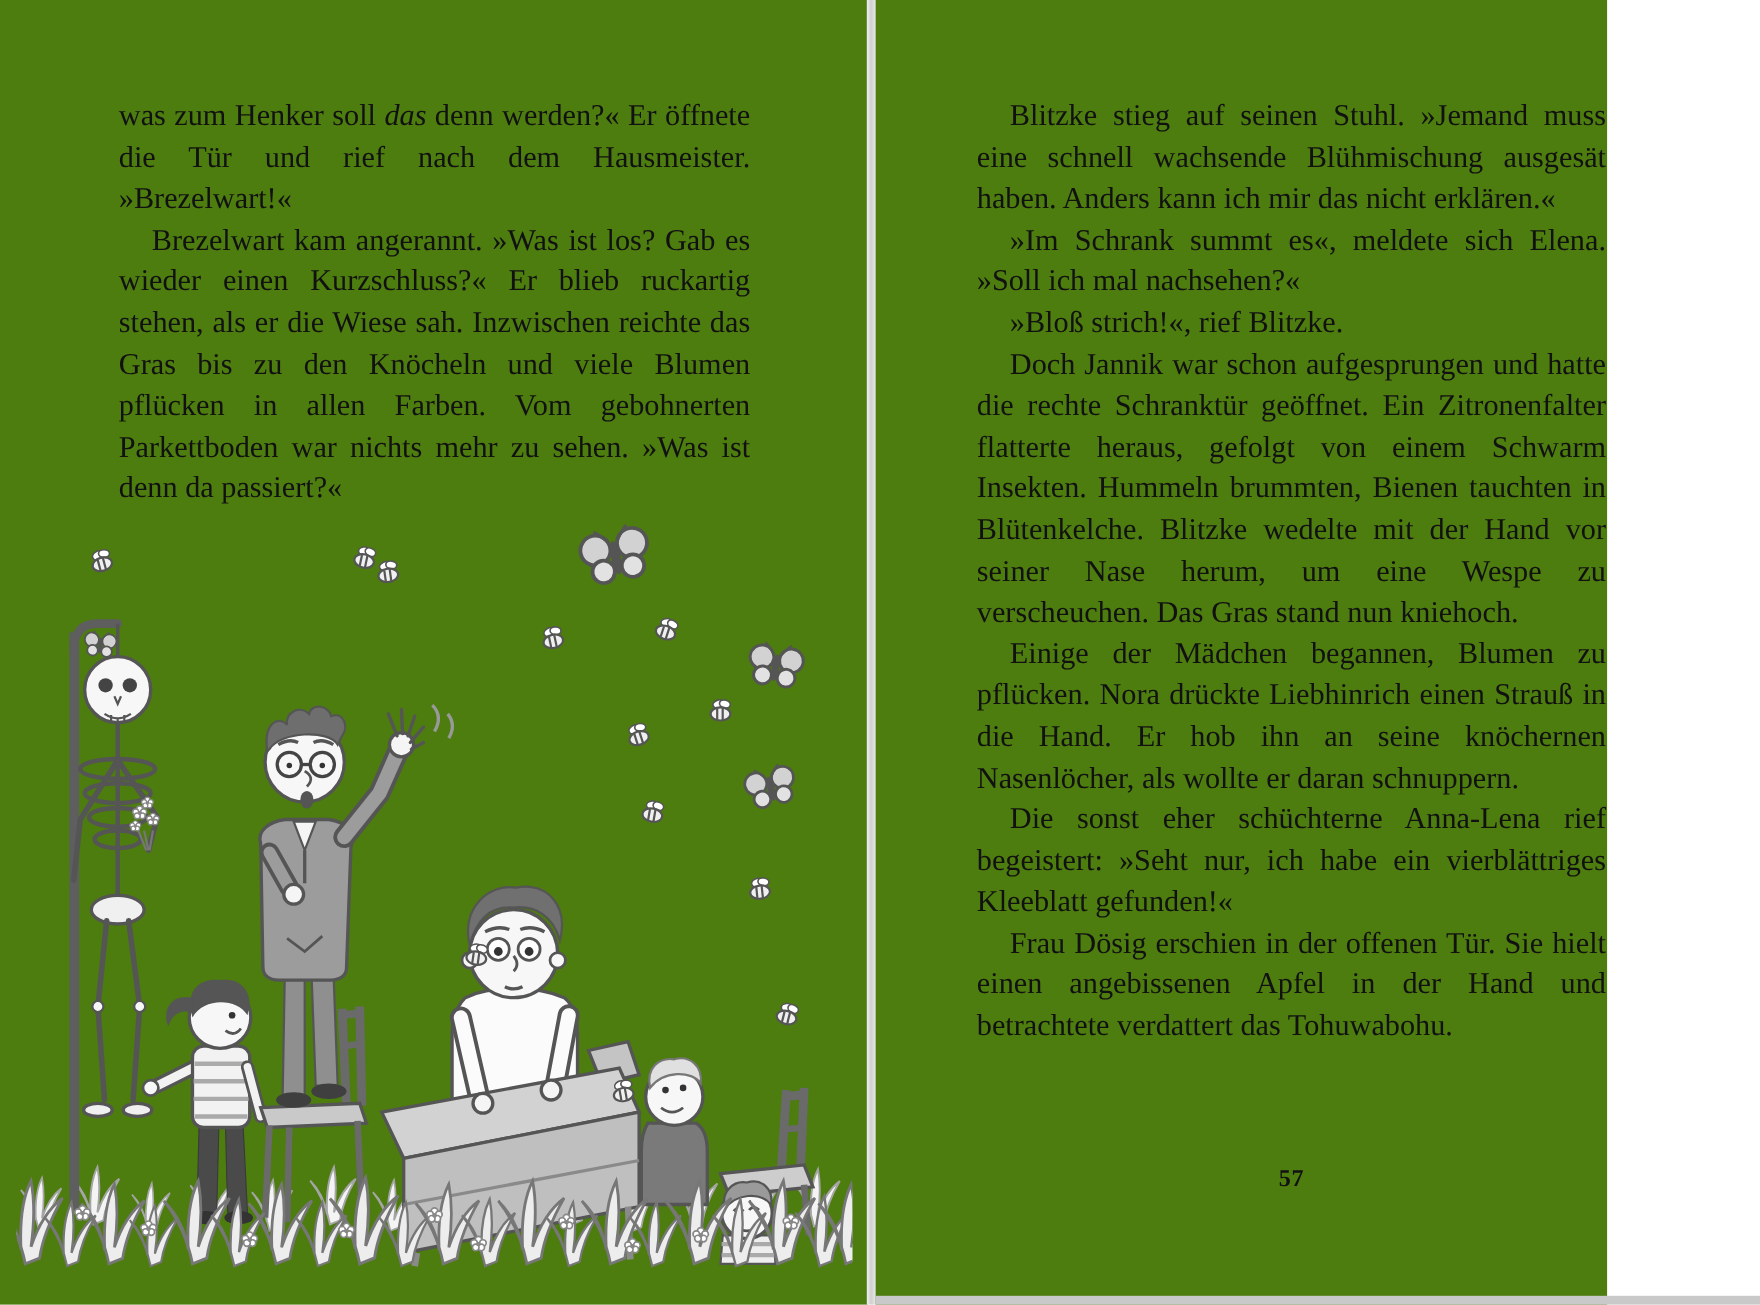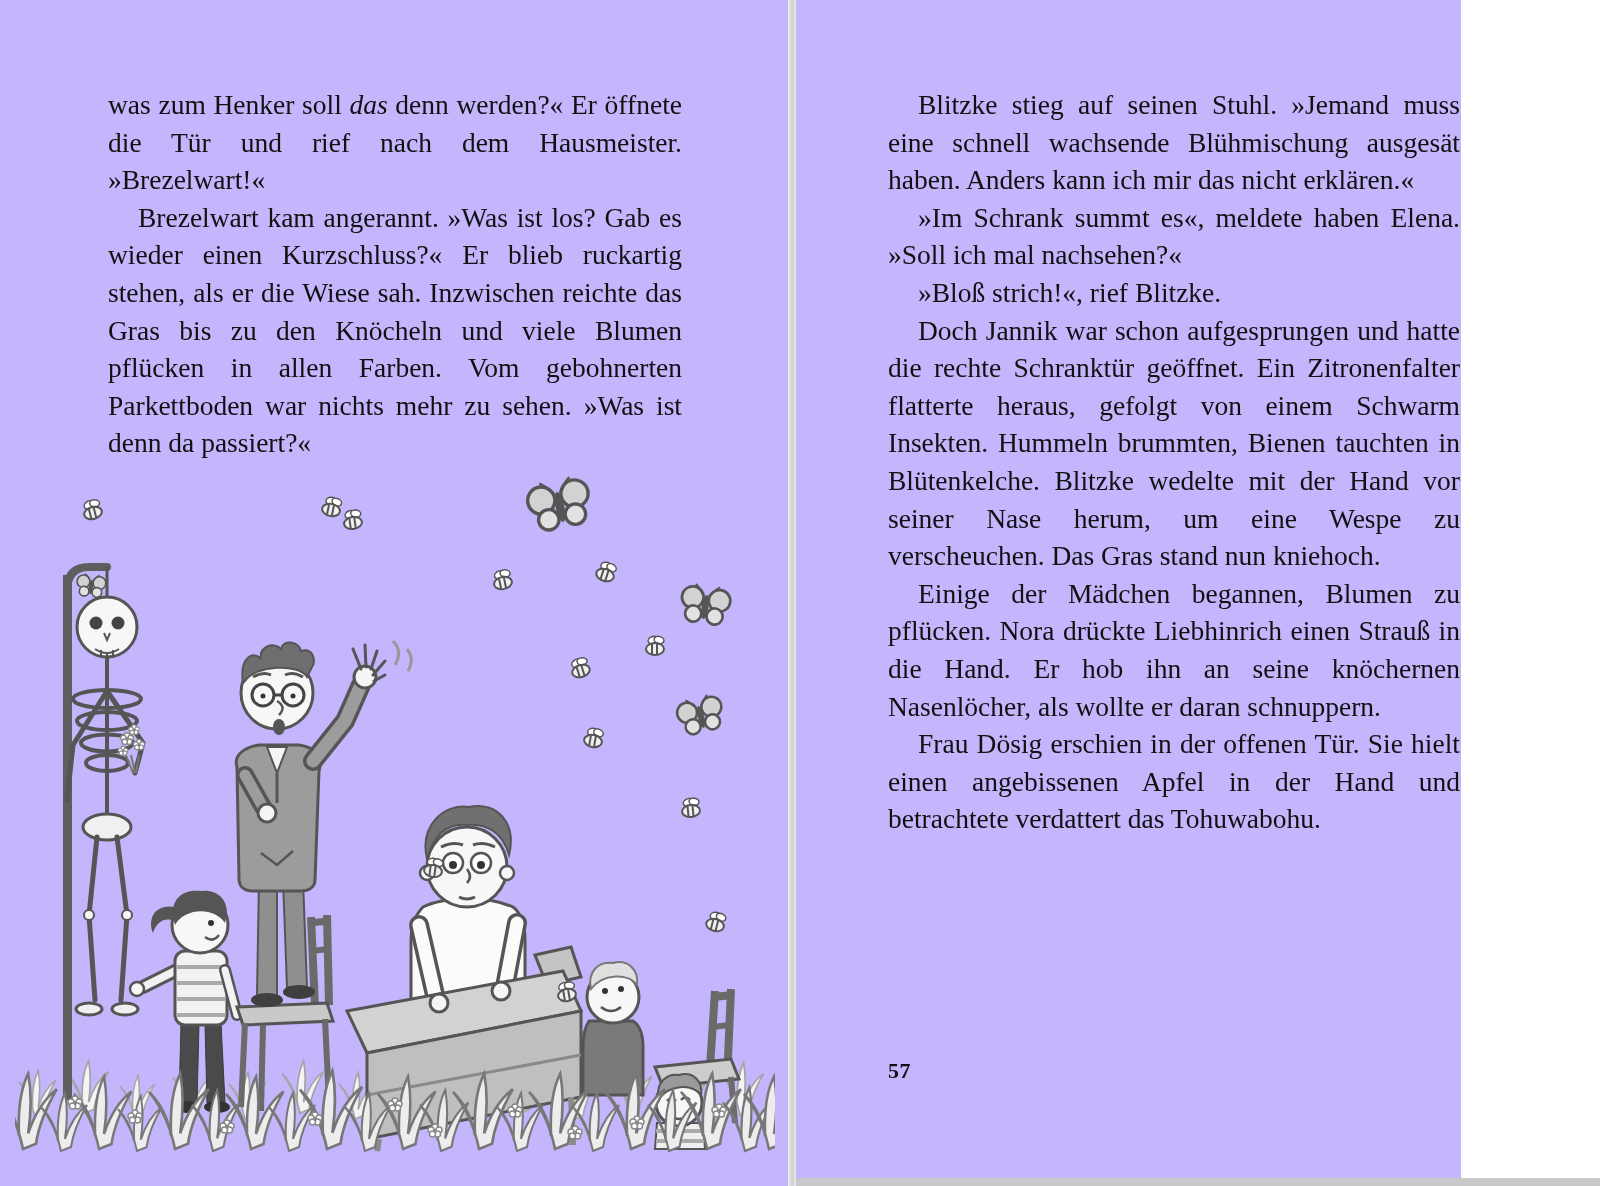--- a/index.html
+++ b/index.html
@@ -2,21 +2,21 @@
 <html><head>
 <meta charset="utf-8">
 <style>
   html,body{margin:0;padding:0;}
   body{
     width:1600px;height:1186px;position:relative;overflow:hidden;
     background:#ffffff;
     font-family:"Liberation Serif", serif;
     color:#111111;
   }
-  .page{position:absolute;top:0;height:1186px;background:#c4b5fd;}
+  .page{position:absolute;top:0;height:1186px;background:#4d7c0f;}
   .page-left{left:0;width:789px;}
   .page-right{left:796px;width:665px;}
   .gutter{
     position:absolute;left:788px;top:0;width:8px;height:1186px;
     background:linear-gradient(to right,#efefef,#cfcfcf 50%,#e9e9e9);
   }
   .edge-strip{
     position:absolute;left:796px;bottom:0;width:804px;height:8px;
     background:#c9c9c9;
   }
@@ -24,21 +24,21 @@
     font-size:27.5px;line-height:37.6px;text-align:justify;
     text-rendering:optimizeLegibility;
   }
   .left-text{position:absolute;left:108px;top:86px;width:574px;}
   .right-text{position:absolute;left:92px;top:86px;width:572px;}
   p{margin:0;padding:0;}
   p.indent{text-indent:30px;}
   em{font-style:italic;}
   .page-number{
     position:absolute;left:92px;top:1058px;width:572px;
-    text-align:left;font-size:22px;font-weight:bold;letter-spacing:.5px;
+    text-align:center;font-size:22px;font-weight:bold;letter-spacing:.5px;
   }
   .illustration{position:absolute;left:15px;top:455px;width:760px;height:700px;}
 </style>
 </head>
 <body>
 
 <div class="page page-left">
 
   <div class="text-block left-text">
     <p><span>was zum Henker soll </span><em>das</em><span> denn werden?« Er öffnete die Tür und rief nach dem Hausmeister. »Brezelwart!«</span></p>
@@ -299,22 +299,23 @@
       <use href="#flower" transform="translate(380,650)"></use>
     </g>
   </svg>
 </div>
 
 <div class="gutter"></div>
 
 <div class="page page-right">
   <div class="text-block right-text">
     <p class="indent">Blitzke stieg auf seinen Stuhl. »Jemand muss eine schnell wachsende Blühmischung ausgesät haben. Anders kann ich mir das nicht erklären.«</p>
-    <p class="indent">»Im Schrank summt es«, meldete haben Elena. »Soll ich mal nachsehen?«</p>
+    <p class="indent">»Im Schrank summt es«, meldete sich Elena. »Soll ich mal nachsehen?«</p>
     <p class="indent">»Bloß strich!«, rief Blitzke.</p>
     <p class="indent">Doch Jannik war schon aufgesprungen und hatte die rechte Schranktür geöffnet. Ein Zitronenfalter flatterte heraus, gefolgt von einem Schwarm Insekten. Hummeln brummten, Bienen tauchten in Blütenkelche. Blitzke wedelte mit der Hand vor seiner Nase herum, um eine Wespe zu verscheuchen. Das Gras stand nun kniehoch.</p>
     <p class="indent">Einige der Mädchen begannen, Blumen zu pflücken. Nora drückte Liebhinrich einen Strauß in die Hand. Er hob ihn an seine knöchernen Nasenlöcher, als wollte er daran schnuppern.</p>
+    <p class="indent">Die sonst eher schüchterne Anna-Lena rief begeistert: »Seht nur, ich habe ein vierblättriges Kleeblatt gefunden!«</p>
     <p class="indent">Frau Dösig erschien in der offenen Tür. Sie hielt einen angebissenen Apfel in der Hand und betrachtete verdattert das Tohuwabohu.</p>
   </div>
   <div class="page-number">57</div>
 </div>
 
 <div class="edge-strip"></div>
 
 </body></html>

